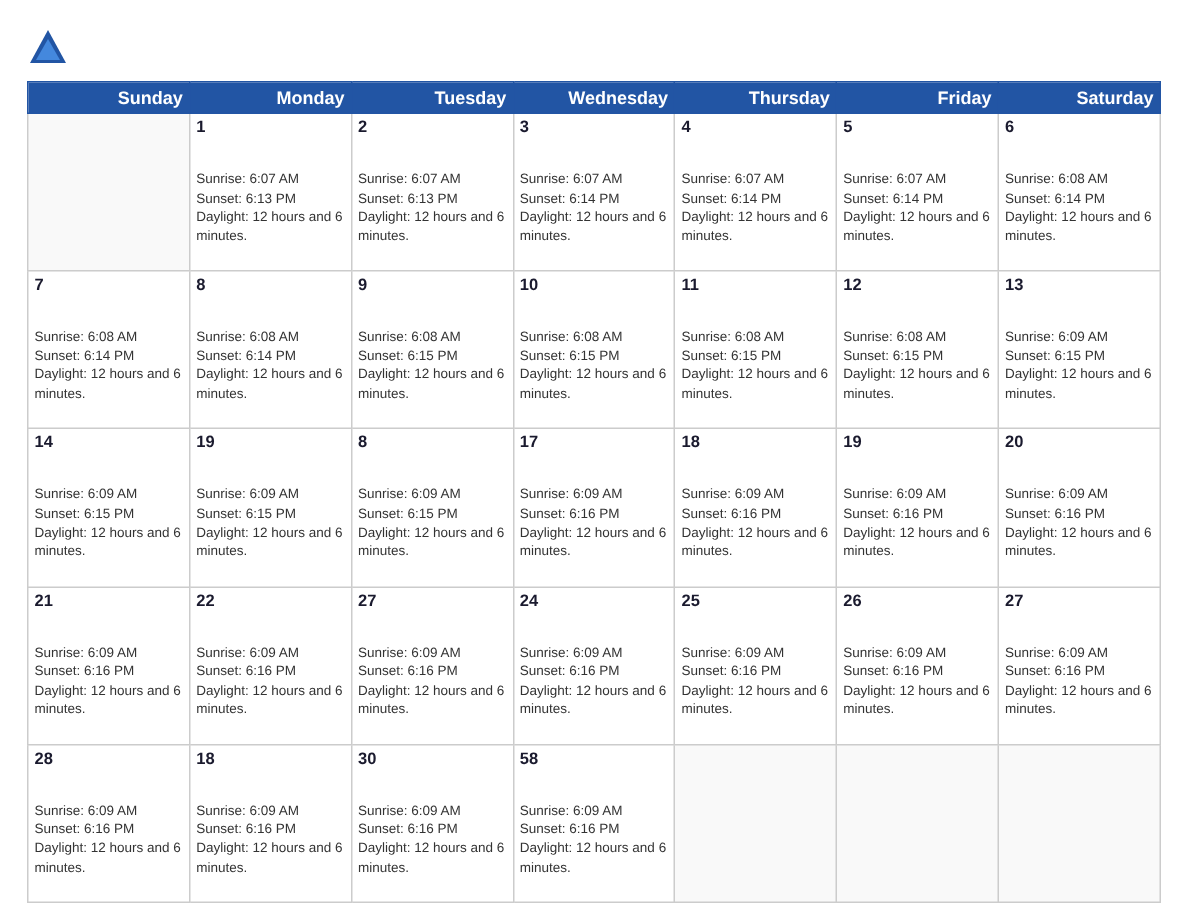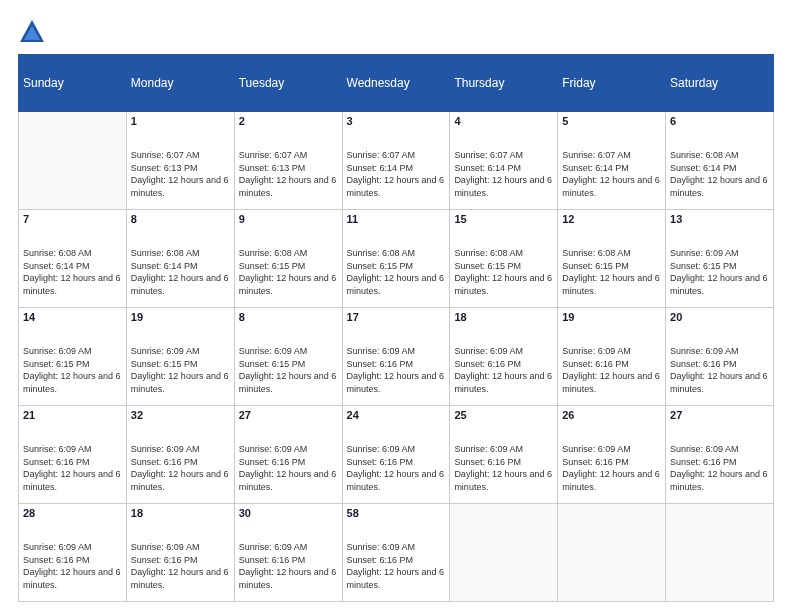--- a/index.html
+++ b/index.html
@@ -63,23 +63,23 @@
     .calendar {
       flex: 1;
       border-collapse: collapse;
       width: 100%;
       table-layout: fixed;
     }
     .calendar th {
       background: #2255a4;
       color: #fff;
       font-size: 12px;
-      font-weight: normal;
-      padding: 21px 4px;
-      text-align: left;
+      font-weight: bold;
+      padding: 3px 4px;
+      text-align: right;
       border: 1px solid #2255a4;
     }
     .calendar td {
       border: 1px solid #ccc;
       vertical-align: top;
       padding: 3px 4px;
       font-size: 9.5px;
       color: #333;
       width: calc(100% / 7);
       height: 82px;
@@ -172,28 +172,28 @@
           </td>
           <td>
             <span class="day-num">8</span>
             <div class="day-info">Sunrise: 6:08 AM<br>Sunset: 6:14 PM<br>Daylight: 12 hours and 6 minutes.</div>
           </td>
           <td>
             <span class="day-num">9</span>
             <div class="day-info">Sunrise: 6:08 AM<br>Sunset: 6:15 PM<br>Daylight: 12 hours and 6 minutes.</div>
           </td>
           <td>
+            <span class="day-num">10</span>
+            <div class="day-info">Sunrise: 6:08 AM<br>Sunset: 6:15 PM<br>Daylight: 12 hours and 6 minutes.</div>
+          </td>
+          <td>
             <span class="day-num">11</span>
             <div class="day-info">Sunrise: 6:08 AM<br>Sunset: 6:15 PM<br>Daylight: 12 hours and 6 minutes.</div>
           </td>
           <td>
-            <span class="day-num">15</span>
-            <div class="day-info">Sunrise: 6:08 AM<br>Sunset: 6:15 PM<br>Daylight: 12 hours and 6 minutes.</div>
-          </td>
-          <td>
             <span class="day-num">12</span>
             <div class="day-info">Sunrise: 6:08 AM<br>Sunset: 6:15 PM<br>Daylight: 12 hours and 6 minutes.</div>
           </td>
           <td>
             <span class="day-num">13</span>
             <div class="day-info">Sunrise: 6:09 AM<br>Sunset: 6:15 PM<br>Daylight: 12 hours and 6 minutes.</div>
           </td>
         </tr>
         <tr>
           <td>
@@ -224,21 +224,21 @@
             <span class="day-num">20</span>
             <div class="day-info">Sunrise: 6:09 AM<br>Sunset: 6:16 PM<br>Daylight: 12 hours and 6 minutes.</div>
           </td>
         </tr>
         <tr>
           <td>
             <span class="day-num">21</span>
             <div class="day-info">Sunrise: 6:09 AM<br>Sunset: 6:16 PM<br>Daylight: 12 hours and 6 minutes.</div>
           </td>
           <td>
-            <span class="day-num">32</span>
+            <span class="day-num">22</span>
             <div class="day-info">Sunrise: 6:09 AM<br>Sunset: 6:16 PM<br>Daylight: 12 hours and 6 minutes.</div>
           </td>
           <td>
             <span class="day-num">27</span>
             <div class="day-info">Sunrise: 6:09 AM<br>Sunset: 6:16 PM<br>Daylight: 12 hours and 6 minutes.</div>
           </td>
           <td>
             <span class="day-num">24</span>
             <div class="day-info">Sunrise: 6:09 AM<br>Sunset: 6:16 PM<br>Daylight: 12 hours and 6 minutes.</div>
           </td>

